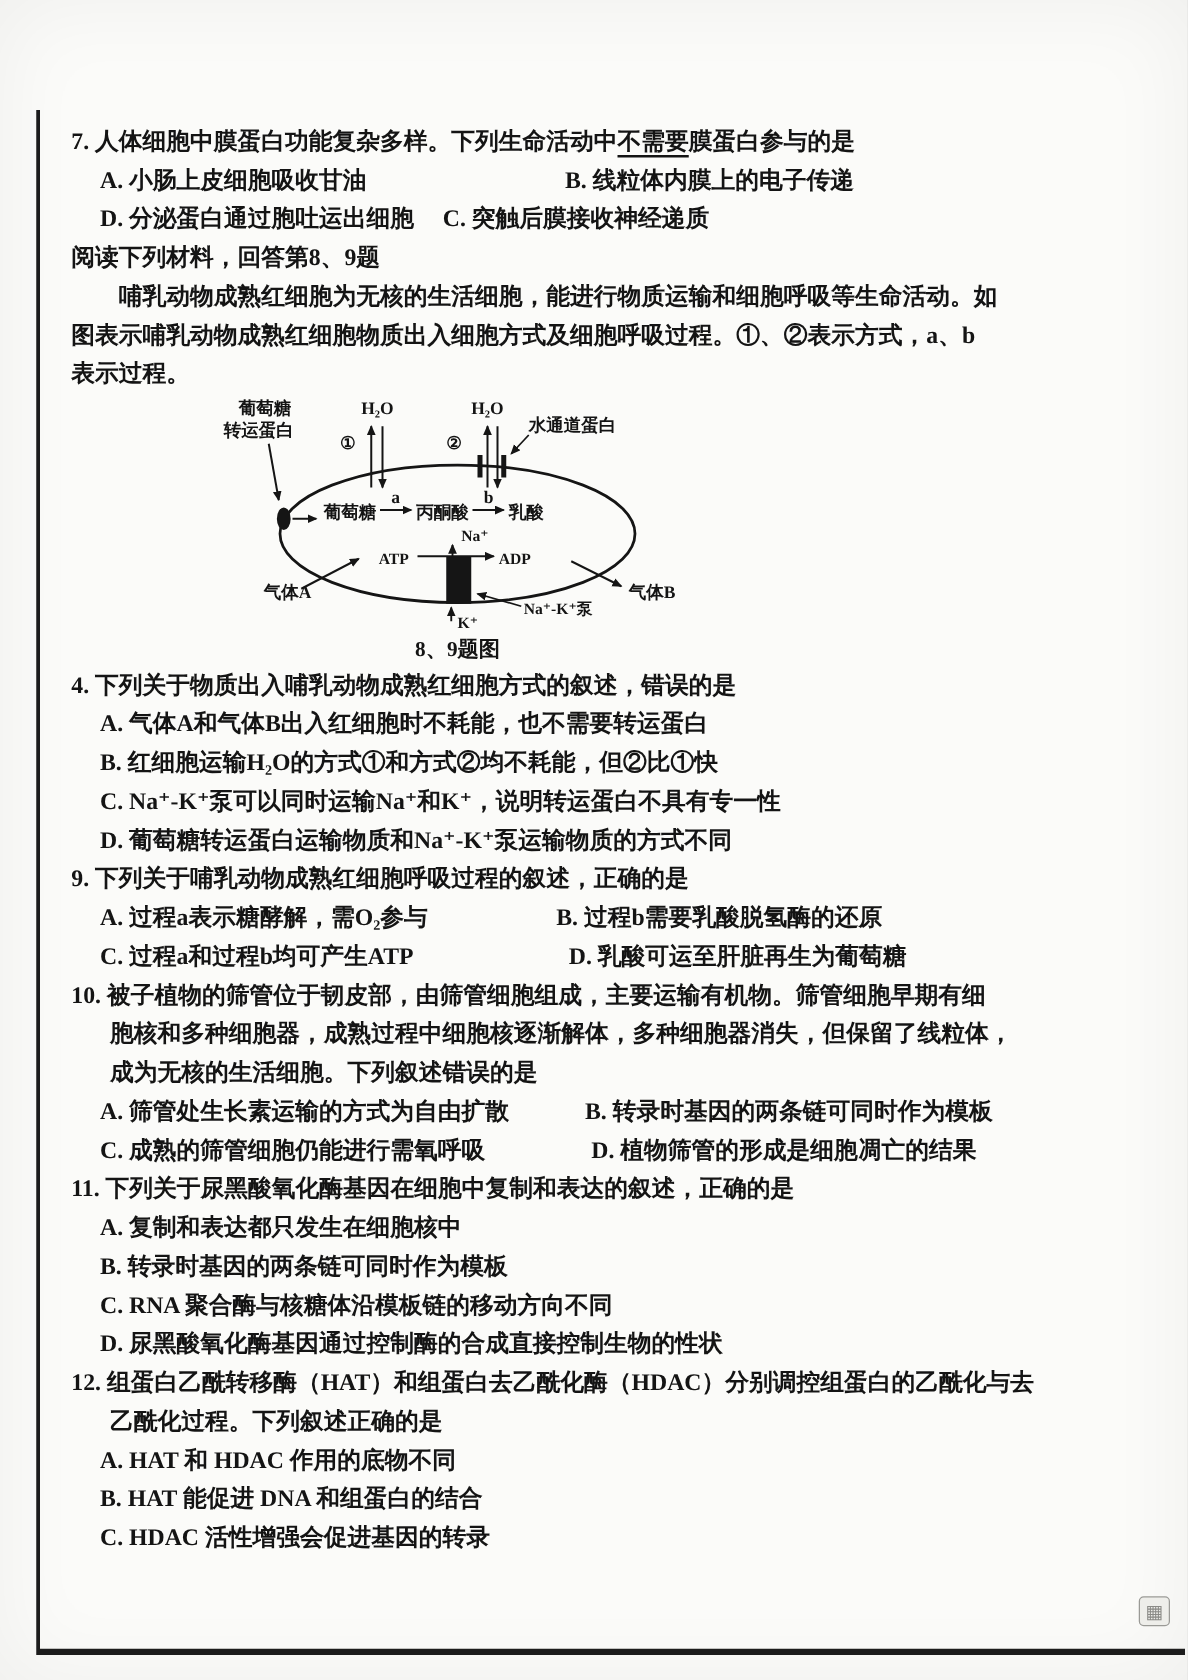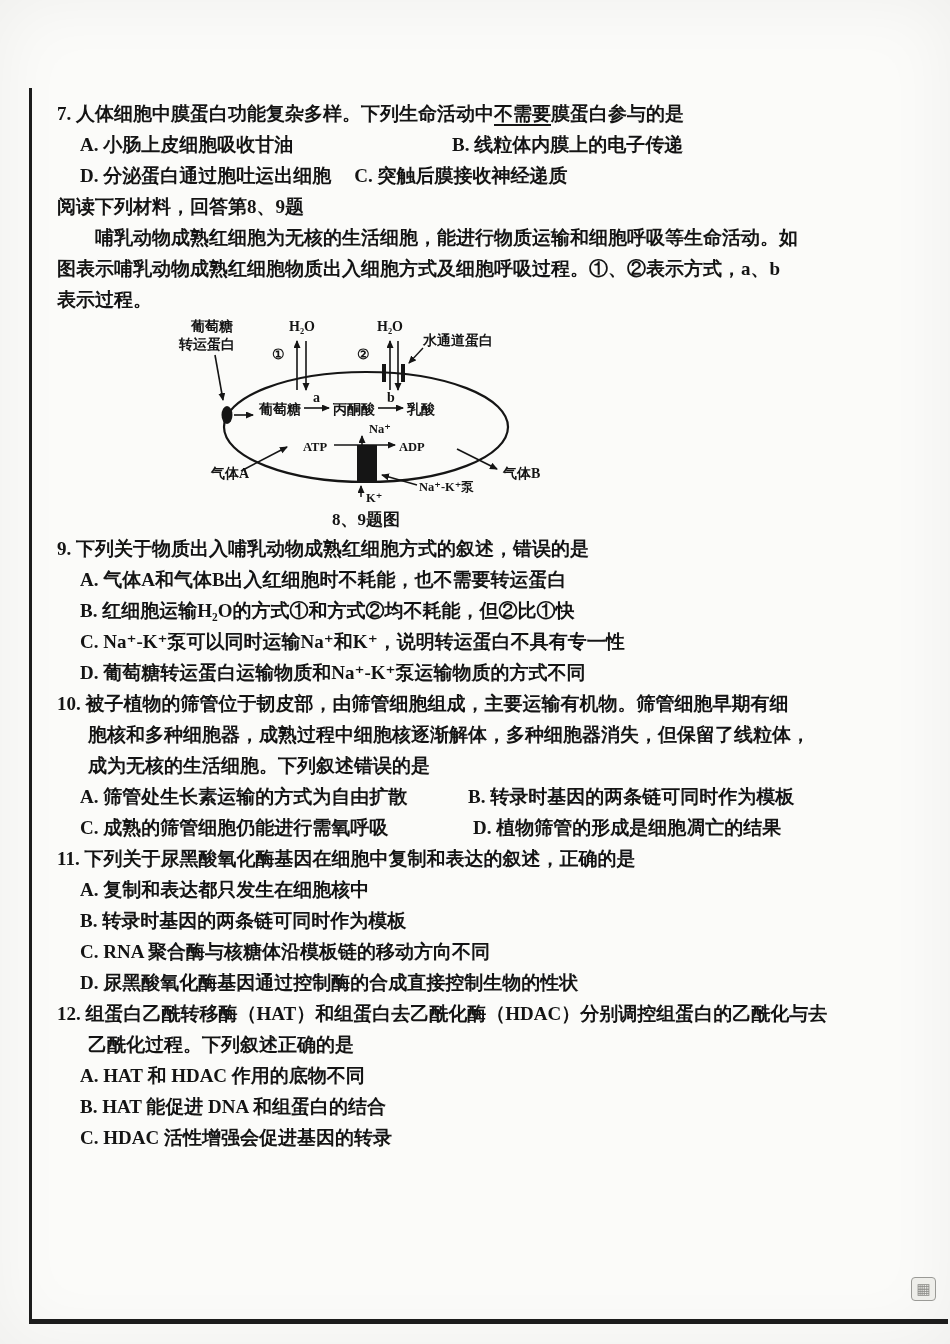--- a/index.html
+++ b/index.html
@@ -110,27 +110,38 @@
 
         <text x="40" y="163" class="t14">气体A</text>
         <line x1="70" y1="156" x2="116" y2="132" stroke="#151515" stroke-width="1.6" marker-end="url(#ah)"></line>
         <text x="332" y="163" class="t14">气体B</text>
         <line x1="286" y1="134" x2="326" y2="154" stroke="#151515" stroke-width="1.6" marker-end="url(#ah)"></line>
       </svg>
       <div class="caption">8、9题图</div>
     </div>
 
     <div>
-      <div class="line">9. 下列关于物质出入哺乳动物成熟红细胞方式的叙述，错误的是</div>
+      <div class="line">4. 下列关于物质出入哺乳动物成熟红细胞方式的叙述，错误的是</div>
       <div class="line opt">A. 气体A和气体B出入红细胞时不耗能，也不需要转运蛋白</div>
       <div class="line opt">B. 红细胞运输H₂O的方式①和方式②均不耗能，但②比①快</div>
       <div class="line opt">C. Na⁺-K⁺泵可以同时运输Na⁺和K⁺，说明转运蛋白不具有专一性</div>
       <div class="line opt">D. 葡萄糖转运蛋白运输物质和Na⁺-K⁺泵运输物质的方式不同</div>
     </div>
 
+    <div>
+      <div class="line">9. 下列关于哺乳动物成熟红细胞呼吸过程的叙述，正确的是</div>
+      <div class="row">
+        <span class="opt" style="width:365px">A. 过程a表示糖酵解，需O₂参与</span>
+        <span class="opt">B. 过程b需要乳酸脱氢酶的还原</span>
+      </div>
+      <div class="row">
+        <span class="opt" style="width:375px">C. 过程a和过程b均可产生ATP</span>
+        <span class="opt">D. 乳酸可运至肝脏再生为葡萄糖</span>
+      </div>
+    </div>
 
     <div>
       <div class="line">10. 被子植物的筛管位于韧皮部，由筛管细胞组成，主要运输有机物。筛管细胞早期有细</div>
       <div class="line hang">胞核和多种细胞器，成熟过程中细胞核逐渐解体，多种细胞器消失，但保留了线粒体，</div>
       <div class="line hang">成为无核的生活细胞。下列叙述错误的是</div>
       <div class="row">
         <span class="opt" style="width:388px">A. 筛管处生长素运输的方式为自由扩散</span>
         <span class="opt">B. 转录时基因的两条链可同时作为模板</span>
       </div>
       <div class="row">

